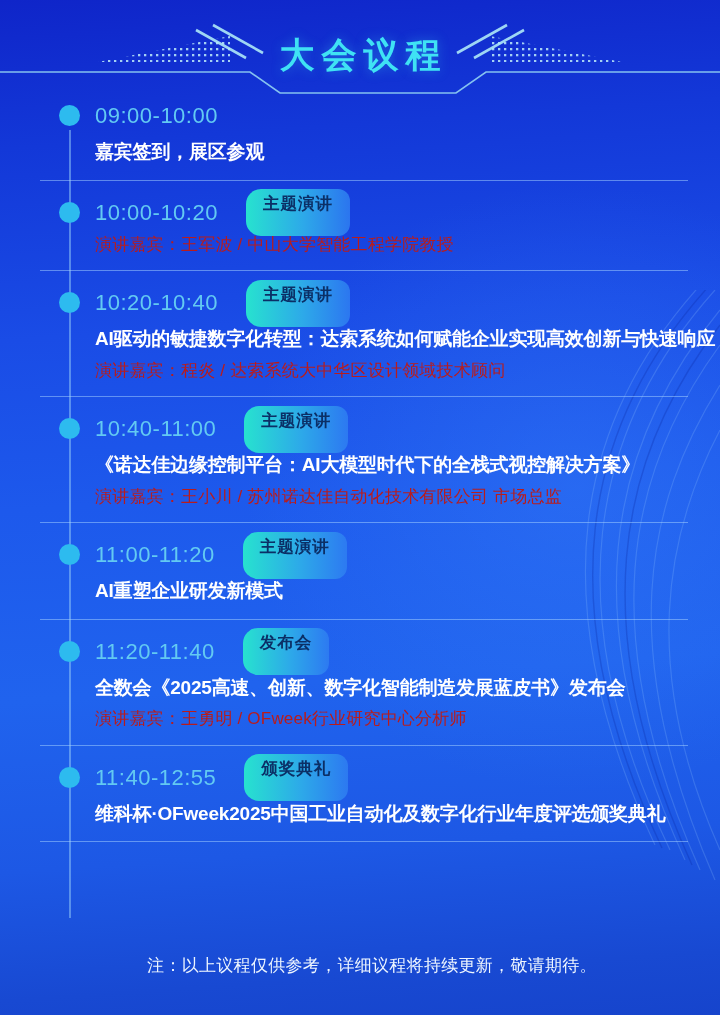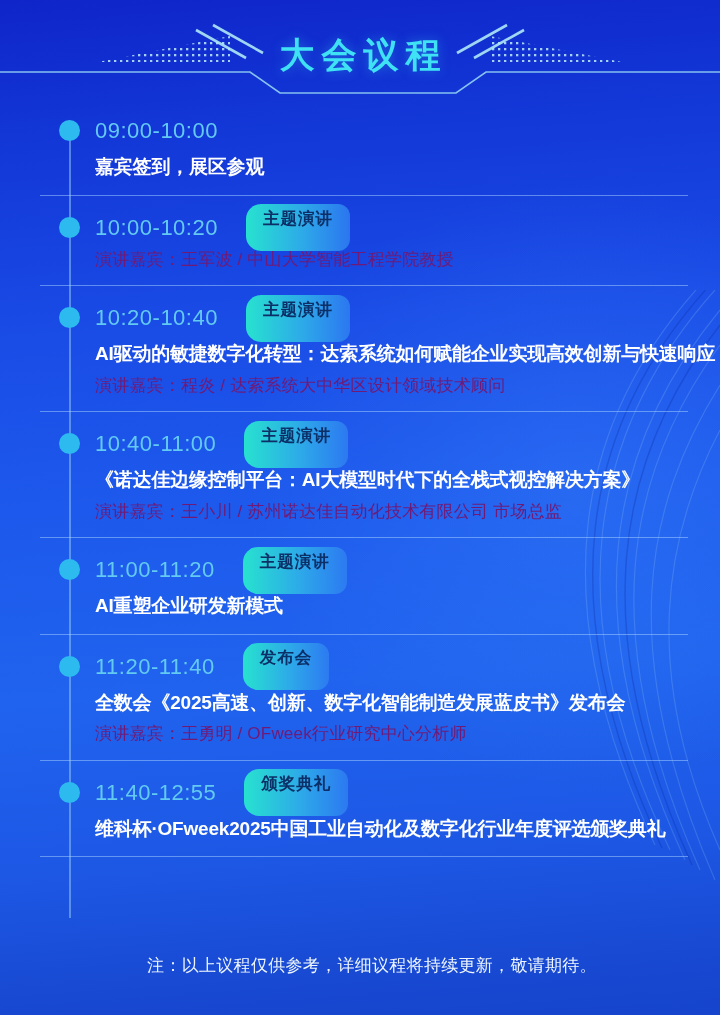--- a/index.html
+++ b/index.html
@@ -25,21 +25,21 @@
     text-shadow: 0 0 12px rgba(63,226,244,0.35);
   }
   .header-decor { position: absolute; top: 0; left: 0; }
 
   
   .timeline-line {
     position: absolute; left: 69px; top: 130px;
     width: 2px; height: 788px;
     background: rgba(140,195,245,0.55);
   }
-  .agenda-list { position: absolute; top: 99px; left: 40px; width: 648px; }
+  .agenda-list { position: absolute; top: 84px; left: 40px; width: 648px; }
   .agenda-item {
     position: relative;
     padding: 17px 0 13px 55px;
     border-bottom: 1px solid rgba(168,212,255,0.5);
   }
   .timeline-dot {
     position: absolute; left: 19px; top: 21px;
     width: 21px; height: 21px; border-radius: 50%;
     background: #2dbbef;
   }
@@ -58,21 +58,21 @@
     letter-spacing: 1px;
   }
   .agenda-title {
     margin-top: 7px;
     font-size: 19px; font-weight: 700; color: #ffffff;
     letter-spacing: -0.2px; line-height: 1.5;
     white-space: nowrap;
   }
   .agenda-speaker {
     margin-top: 4px;
-    font-size: 17px; font-weight: 400; color: #701a75;
+    font-size: 17px; font-weight: 400; color: #b91c1c;
     letter-spacing: 0.2px; line-height: 1.5;
     white-space: nowrap;
   }
 
   
   .footer-note {
     position: absolute; left: 42px; top: 954px; width: 660px;
     font-size: 17px; color: #eef6ff; letter-spacing: 0.3px; text-align: center;
   }
 

